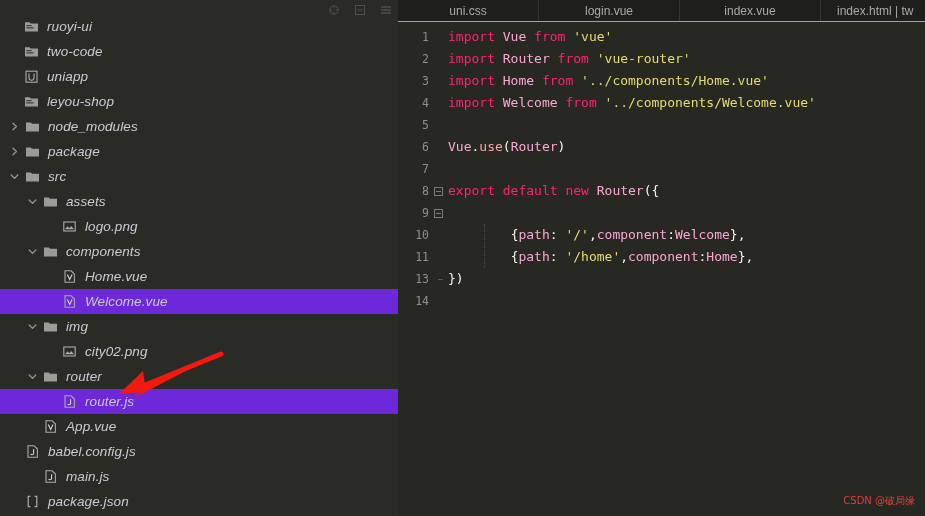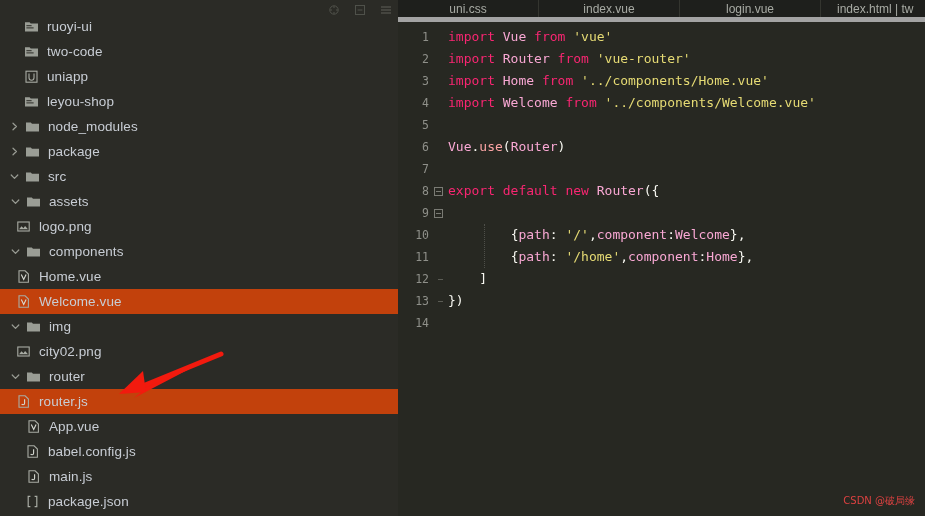--- a/index.html
+++ b/index.html
@@ -34,32 +34,32 @@
     gap: 14px;
     z-index: 5;
   }
   .tool-icons .ticon {
     width: 12px; height: 12px;
     display: block;
     opacity: .55;
   }
   .tree {
     position: absolute;
-    top: 14px; left: 0; right: 0;
+    top: 14px; left: 0; right: 0; font-style: italic;
   }
   .row {
     position: relative;
     height: 25px;
     display: flex;
     align-items: center;
     white-space: nowrap;
     cursor: default;
     font-size: 13.5px;
   }
-  .row.selected { background: #c2410c; }
+  .row.selected { background: #6d28d9; }
   .row .arrow {
     width: 11px; height: 11px;
     flex: 0 0 11px;
     margin-right: 5px;
     position: relative;
   }
   .row .arrow.none { visibility: hidden; }
   .row .arrow svg { display: block; }
   .row .ic {
     width: 15px; height: 15px;
@@ -70,22 +70,22 @@
   .row .lbl {
     color: #c8cdd4;
     font-size: 13.5px;
     line-height: 1;
     letter-spacing: .1px;
   }
 
   
   .d0 { padding-left: 8px; }
   .d1 { padding-left: 9px; }
-  .d2 { padding-left: 10px; }
-  .d3 { }
+  .d2 { padding-left: 27px; }
+  .d3 { padding-left: 46px; }
 
   
   .annot {
     position: absolute;
     left: 0; top: 0;
     width: 398px; height: 516px;
     pointer-events: none;
     z-index: 9;
   }
 
@@ -95,21 +95,21 @@
     width: 527px; height: 516px;
     flex: 0 0 527px;
     background: #272822;
     overflow: hidden;
   }
   .tabbar {
     height: 22px;
     background: #1e1f1c;
     display: flex;
     align-items: stretch;
-    border-bottom: 5px solid #a3a3a3;
+    border-bottom: 1px solid #a3a3a3;
   }
   .tab {
     width: 141px;
     flex: 0 0 141px;
     display: flex;
     align-items: center;
     justify-content: center;
     font-size: 12px;
     color: #a8aba4;
     border-right: 1px solid #34352f;
@@ -413,37 +413,36 @@
     <svg class="annot" viewBox="0 0 398 516">
       <polygon points="220,353 128,392 141,376 120,393 145,389 134,398" fill="#f21a0e"></polygon>
       <path d="M221,354 L133,390" stroke="#f21a0e" stroke-width="5" stroke-linecap="round"></path>
       <polygon points="119,394 143,371 146,392" fill="#f21a0e"></polygon>
     </svg>
   </div>
 
   <div class="editor">
     <div class="tabbar" id="tabbar">
         <div class="tab">uni.css</div>
+        <div class="tab">login.vue</div>
         <div class="tab">index.vue</div>
-        <div class="tab">login.vue</div>
         <div class="tab">index.html | tw</div>
       </div>
     <div class="code" id="code">
         <div class="cline"><span class="gut">1</span><span class="fold"></span><span class="src"><span class="k">import</span><span class="p">&nbsp;</span><span class="id">Vue</span><span class="p">&nbsp;</span><span class="k">from</span><span class="p">&nbsp;</span><span class="s">'vue'</span></span></div>
         <div class="cline"><span class="gut">2</span><span class="fold"></span><span class="src"><span class="k">import</span><span class="p">&nbsp;</span><span class="id">Router</span><span class="p">&nbsp;</span><span class="k">from</span><span class="p">&nbsp;</span><span class="s">'vue-router'</span></span></div>
         <div class="cline"><span class="gut">3</span><span class="fold"></span><span class="src"><span class="k">import</span><span class="p">&nbsp;</span><span class="id">Home</span><span class="p">&nbsp;</span><span class="k">from</span><span class="p">&nbsp;</span><span class="s">'../components/Home.vue'</span></span></div>
         <div class="cline"><span class="gut">4</span><span class="fold"></span><span class="src"><span class="k">import</span><span class="p">&nbsp;</span><span class="id">Welcome</span><span class="p">&nbsp;</span><span class="k">from</span><span class="p">&nbsp;</span><span class="s">'../components/Welcome.vue'</span></span></div>
         <div class="cline"><span class="gut">5</span><span class="fold"></span><span class="src"></span></div>
         <div class="cline"><span class="gut">6</span><span class="fold"></span><span class="src"><span class="id">Vue</span><span class="p">.</span><span class="f">use</span><span class="p">(</span><span class="id">Router</span><span class="p">)</span></span></div>
         <div class="cline"><span class="gut">7</span><span class="fold"></span><span class="src"></span></div>
         <div class="cline"><span class="gut">8</span><span class="fold"><span class="box"></span></span><span class="src"><span class="k">export</span><span class="p">&nbsp;</span><span class="k">default</span><span class="p">&nbsp;</span><span class="k">new</span><span class="p">&nbsp;</span><span class="id">Router</span><span class="p">(</span><span class="p">{</span></span></div>
         <div class="cline"><span class="gut">9</span><span class="fold"><span class="box"></span></span></div>
         <div class="cline"><span class="gut">10</span><span class="fold"><span class="vline"></span></span><span class="src"><span class="p">&nbsp;</span><span class="p">&nbsp;</span><span class="p">&nbsp;</span><span class="p">&nbsp;</span><span class="p">&nbsp;</span><span class="p">&nbsp;</span><span class="p">&nbsp;</span><span class="p">&nbsp;</span><span class="p">{</span><span class="id">path</span><span class="p">:</span><span class="p">&nbsp;</span><span class="s">'/'</span><span class="p">,</span><span class="id">component</span><span class="p">:</span><span class="id">Welcome</span><span class="p">}</span><span class="p">,</span></span></div>
         <div class="cline"><span class="gut">11</span><span class="fold"><span class="vline"></span></span><span class="src"><span class="p">&nbsp;</span><span class="p">&nbsp;</span><span class="p">&nbsp;</span><span class="p">&nbsp;</span><span class="p">&nbsp;</span><span class="p">&nbsp;</span><span class="p">&nbsp;</span><span class="p">&nbsp;</span><span class="p">{</span><span class="id">path</span><span class="p">:</span><span class="p">&nbsp;</span><span class="s">'/home'</span><span class="p">,</span><span class="id">component</span><span class="p">:</span><span class="id">Home</span><span class="p">}</span><span class="p">,</span></span></div>
-        <div class="cline"><span class="gut">12</span><span class="fold"><span class="vline"></span><span class="tick"></span></span><span class="src"><span class="p">&nbsp;</span><span class="p">&nbsp;</span><span class="p">&nbsp;</span><span class="p">&nbsp;</span><span class="p">]</span></span></div>
         <div class="cline"><span class="gut">13</span><span class="fold"><span class="vline half-top"></span><span class="tick"></span></span><span class="src"><span class="p">}</span><span class="p">)</span></span></div>
         <div class="cline"><span class="gut">14</span><span class="fold"></span><span class="src"></span></div>
         <div class="ind-guide" style="left: 86px; top: 202px; height: 44px;"></div>
       </div>
     <div class="watermark">CSDN @破局缘</div>
   </div>
 
 </div>
 
 </body></html>

